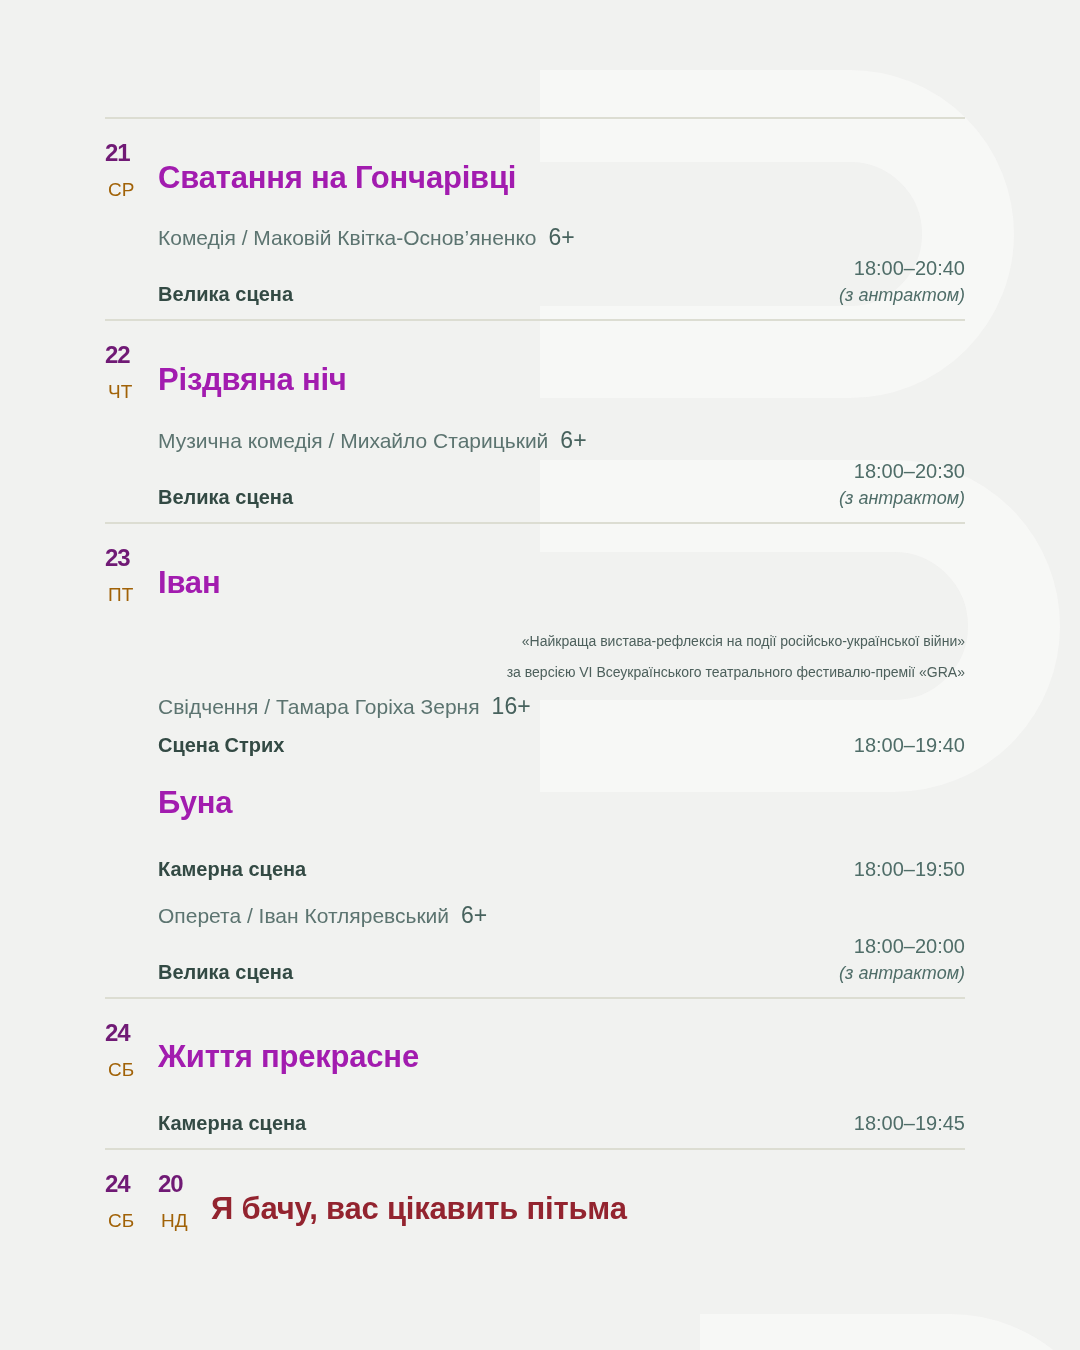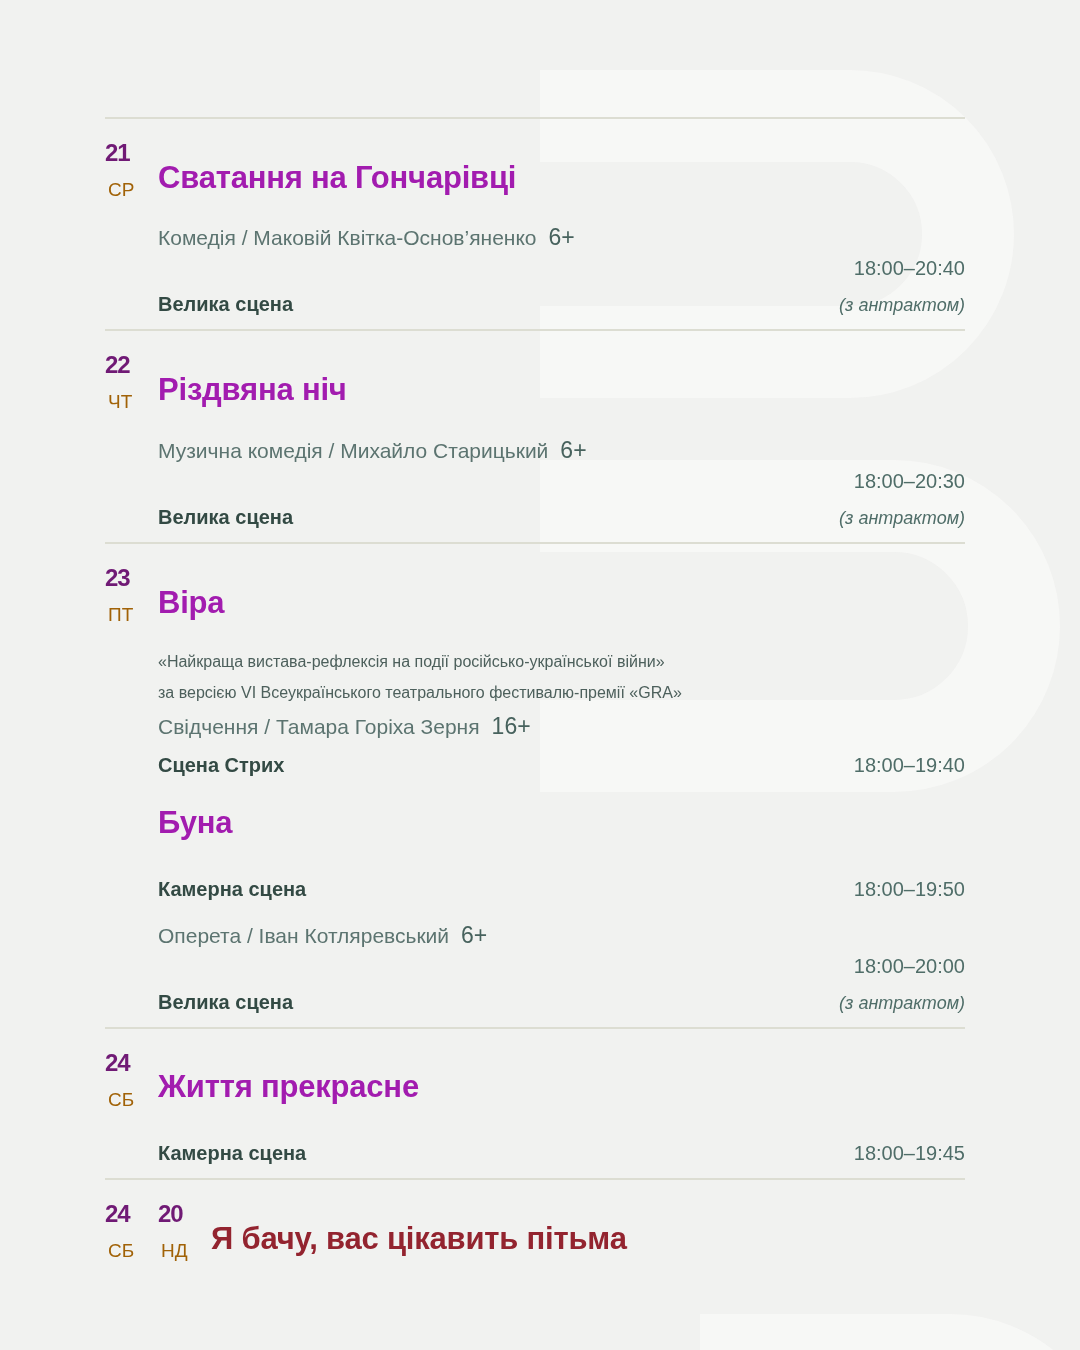--- a/index.html
+++ b/index.html
@@ -29,35 +29,35 @@
     color:#a16207;
   }
   .content{flex:1;min-width:0;}
   .show + .show{margin-top:20px;}
   .show-title{
     font-size:31px;line-height:40px;font-weight:700;color:#a21caf;
     letter-spacing:-0.2px;
   }
   .show-title.red{color:#93242f;}
   .note{
-    font-size:16px;line-height:27px;color:#4d605c;margin-top:4px;
+    font-size:14px;line-height:27px;color:#4d605c;margin-top:4px;text-align:right;
   }
   .meta{margin-top:6px;font-size:21px;line-height:28px;color:#5c7470;}
   .age{font-size:23px;color:#47625d;margin-left:12px;white-space:nowrap;}
   .stage-row{
     margin-top:4px;display:flex;align-items:flex-end;min-height:32px;
   }
   .stage-row.tall{min-height:48px;}
   .stage{font-size:20px;font-weight:700;color:#334a44;}
   .spacer{flex:1;}
   .time-block{text-align:right;}
   .time{font-size:20px;line-height:24px;color:#4f6d68;white-space:nowrap;}
   .intermission{
     font-size:18px;line-height:22px;font-style:italic;color:#4f6d68;
-    margin-top:14px;white-space:nowrap;
+    margin-top:4px;white-space:nowrap;
   }
 </style>
 </head>
 <body>
 
 <div class="page">
 
   <svg class="watermark" width="1080" height="1350" viewBox="0 0 1080 1350">
     <g fill="none" stroke="#f9faf8" stroke-opacity="0.72" stroke-width="92">
       <path d="M 540 116 H 850 A 118 118 0 0 1 850 352 H 540"></path>
@@ -113,21 +113,21 @@
       </section>
       <section class="schedule-group">
         <div class="dates">
           <div class="date">
             <div class="date-num">23</div>
             <div class="date-wd">ПТ</div>
           </div>
         </div>
         <div class="content">
           <article class="show">
-            <h2 class="show-title">Віра</h2>
+            <h2 class="show-title">Іван</h2>
             <div class="note">«Найкраща вистава-рефлексія на події російсько-української війни»</div>
             <div class="note">за версією VI Всеукраїнського театрального фестивалю-премії «GRA»</div>
             <div class="meta"><span class="genre">Свідчення / Тамара Горіха Зерня</span><span class="age">16+</span></div>
             <div class="stage-row">
               <span class="stage">Сцена Стрих</span>
               <span class="spacer"></span>
               <div class="time-block">
                 <div class="time">18:00–19:40</div>
               </div>
             </div>

